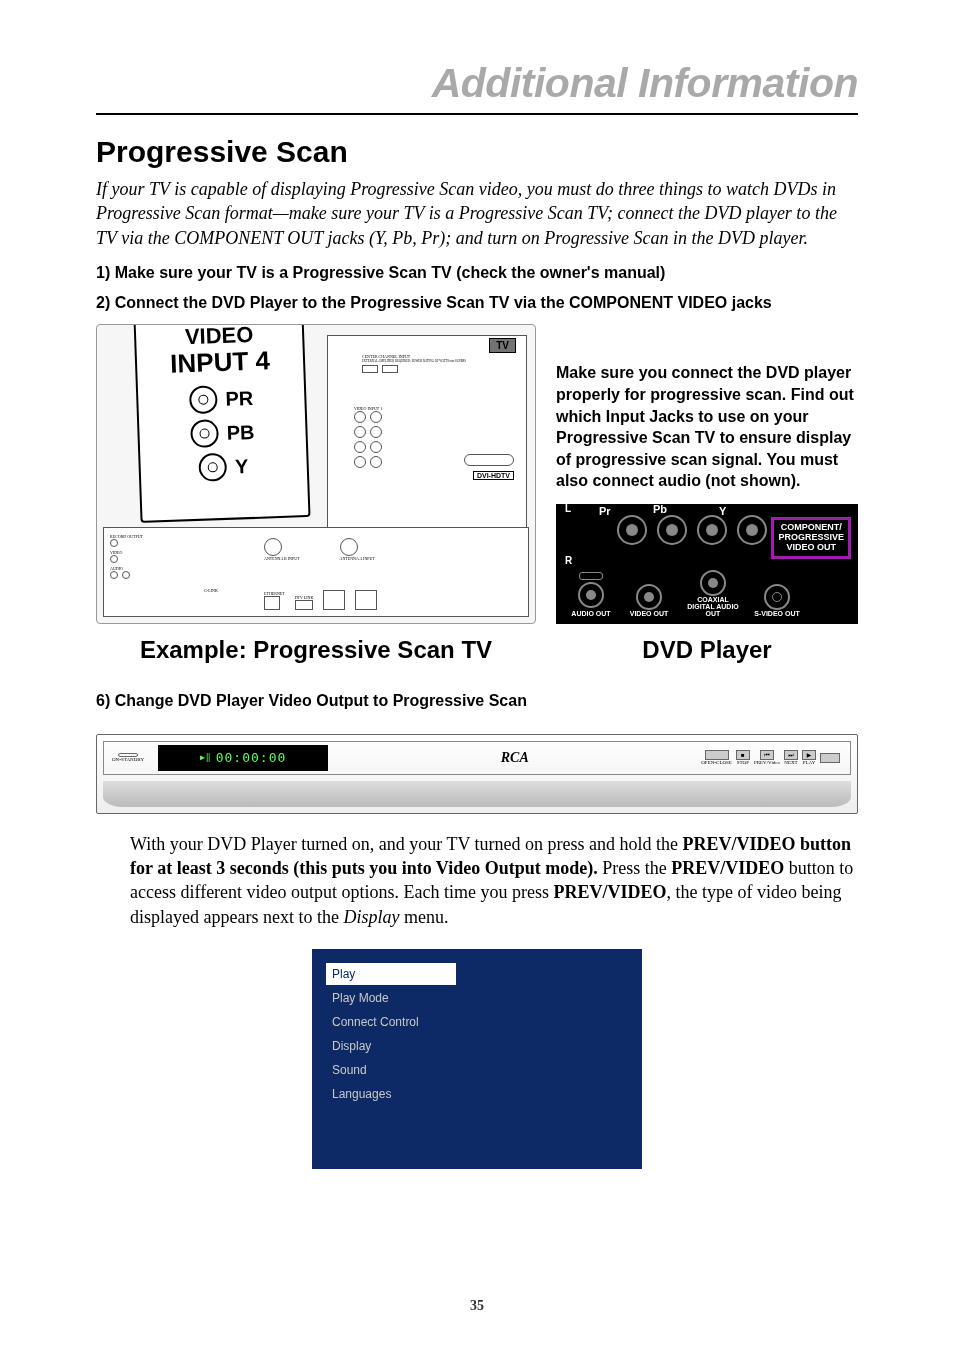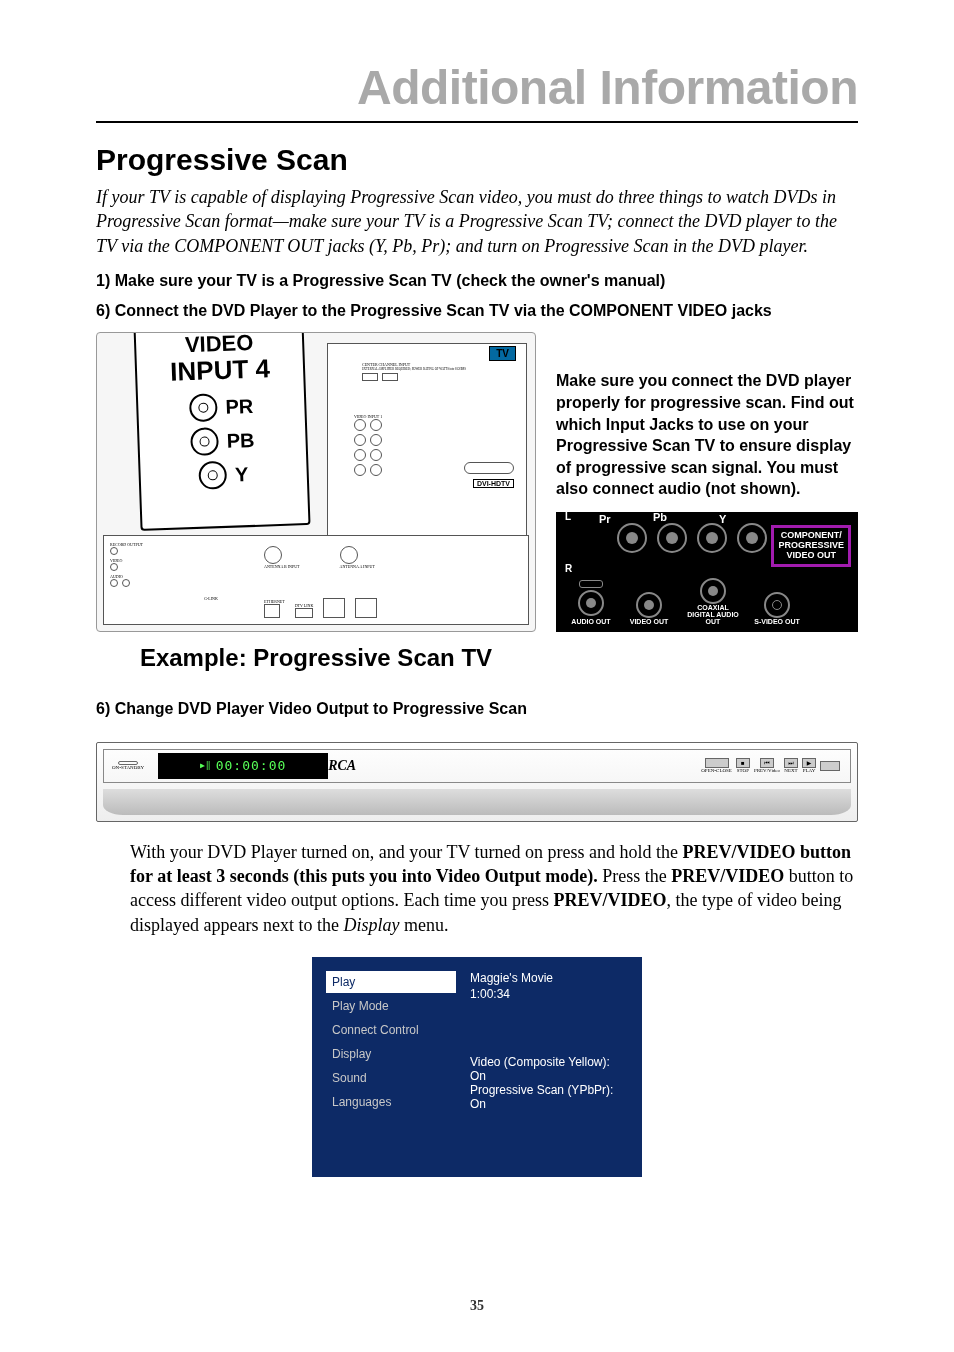--- a/index.html
+++ b/index.html
@@ -9,23 +9,24 @@
     background: #fff;
     font-family: Georgia, 'Times New Roman', serif;
     color: #000;
     position: relative;
     padding: 60px 96px 40px 96px;
   }
   .main-title {
     text-align: right;
     font-family: Arial, Helvetica, sans-serif;
     font-weight: 900;
-    font-size: 48px;
+    font-size: 41px;
     color: #a9a9a9;
     letter-spacing: -0.5px;
+    font-style: italic;
   }
   .rule {
     border: none;
     border-top: 2px solid #000;
     margin-top: 6px;
     margin-bottom: 20px;
   }
   .h2 {
     font-family: Arial, Helvetica, sans-serif;
     font-weight: bold;
@@ -86,21 +87,21 @@
   .jack .inner { width: 10px; height:10px; border:1px solid #000; border-radius:50%; }
   .jlabel { font-family: Arial Black, sans-serif; font-weight: 900; font-size: 20px; }
   .tv-box {
     position:absolute; right: 8px; top: 10px;
     width: 200px; height: 254px;
     border: 1px solid #555; background:#fff;
     font-size: 5px; padding:4px;
   }
   .tv-inner-label {
     position:absolute; top: 2px; right:10px;
-    background:#0369a1; border:1px solid #000;
+    background:#737373; border:1px solid #000;
     font-family: Arial, sans-serif; font-weight:bold; font-size:10px; padding:1px 6px;
   }
   .dvi-label { position:absolute; right:12px; top:135px; border:1px solid #000; padding:0px 3px; font-size:7px; font-family:Arial; font-weight:bold; }
   .mini-row { display:flex; gap:4px; margin-bottom:3px; align-items:center; }
   .mini-jack { width:12px;height:12px;border:1px solid #555;border-radius:50%; }
   .mini-text { font-size:4px; white-space:nowrap; }
   .diagram-left-bottom {
     position:absolute; left: 6px; bottom: 6px; right: 6px; height: 90px;
     border:1px solid #555; background:#fff;
   }
@@ -148,21 +149,21 @@
   .dvd-front .top {
     position:absolute; top:6px; left:6px; right:6px; height:34px;
     border:1px solid #888; display:flex; align-items:center;
   }
   .disp {
     margin-left: 14px; width: 170px; height: 26px;
     background:#000; color:#57ff57; font-family: monospace;
     font-size: 13px; display:flex; align-items:center; justify-content:center;
     letter-spacing: 1px;
   }
-  .brand { flex:1; font-family: Arial Black; font-weight:900; font-size:14px; font-style:italic; }
+  .brand { flex:1; text-align:center; font-family: Arial Black; font-weight:900; font-size:14px; font-style:italic; }
   .controls { margin-right:10px; display:flex; gap:4px; align-items:center; }
   .cbtn { width:14px;height:10px;border:1px solid #666;background:#ccc;font-size:6px;text-align:center;line-height:9px; }
   .ctray { width:24px;height:10px;border:1px solid #666;background:#ccc; }
   .clabel { font-size:5px; white-space:nowrap; }
   .dvd-front .bot {
     position:absolute; bottom:6px; left:6px; right:6px; height:26px;
     background: linear-gradient(#ddd,#bbb); border-radius: 0 0 20px 20px / 0 0 10px 10px;
   }
   .explain { font-size: 18px; line-height:1.35; margin-left:34px; }
   .menu-shot {
@@ -191,21 +192,21 @@
 </head>
 <body>
 
 <div class="main-title">Additional Information</div>
 <hr class="rule">
 
 <div class="h2">Progressive Scan</div>
 <p class="body-text">If your TV is capable of displaying Progressive Scan video, you must do three things to watch DVDs in Progressive Scan format—make sure your TV is a Progressive Scan TV; connect the DVD player to the TV via the COMPONENT OUT jacks (Y, Pb, Pr); and turn on Progressive Scan in the DVD player.</p>
 
 <p class="step">1) Make sure your TV is a Progressive Scan TV (check the owner's manual)</p>
-<p class="step">6) Connect the DVD Player to the Progressive Scan TV via the COMPONENT VIDEO jacks</p>
+<p class="step">2) Connect the DVD Player to the Progressive Scan TV via the COMPONENT VIDEO jacks</p>
 
 <div class="diagram-row">
   <div class="diagram-left">
     <div class="tv-box">
       <div class="tv-inner-label">TV</div>
       <div style="margin-top:14px;margin-left:30px;">
         <div class="mini-text">CENTER CHANNEL INPUT</div>
         <div class="mini-text" style="font-size:3px;">EXTERNAL AMPLIFIER REQUIRED; POWER RATING OF WATTS into 8 OHMS</div>
         <div class="mini-row" style="margin-top:2px;">
             <div style="width:16px;height:8px;border:1px solid #555;"></div>
@@ -358,20 +359,21 @@
             </div>
           <div class="dvd-label-sm">S-VIDEO OUT</div>
         </div>
       </div>
     </div>
   </div>
 </div>
 
 <div class="caption-row">
   <div class="caption-a">Example: Progressive Scan TV</div>
+  <div class="caption-b">DVD Player</div>
 </div>
 
 <p class="step step3">6) Change DVD Player Video Output to Progressive Scan</p>
 
 <div class="dvd-front">
   <div class="top">
     <div style="margin-left:8px;display:flex;flex-direction:column;align-items:center;">
       <div style="width:20px;height:4px;border:1px solid #666;border-radius:3px;"></div>
       <div class="clabel">ON•STANDBY</div>
     </div>
@@ -413,23 +415,17 @@
 
 <div class="menu-shot">
   <div class="menu-left">
     <div class="menu-item sel">Play</div>
     <div class="menu-item">Play Mode</div>
     <div class="menu-item">Connect Control</div>
     <div class="menu-item">Display</div>
     <div class="menu-item">Sound</div>
     <div class="menu-item">Languages</div>
   </div>
-  <div class="menu-right">
-    <div class="mtitle">Maggie's Movie</div>
-    <div class="mtime">1:00:34</div>
-    <div>Video (Composite Yellow): On</div>
-    <div>Progressive Scan (YPbPr): On</div>
-  </div>
 </div>
 
 <div class="footer">
   <div class="pno">35</div>
 </div>
 
 </body></html>

